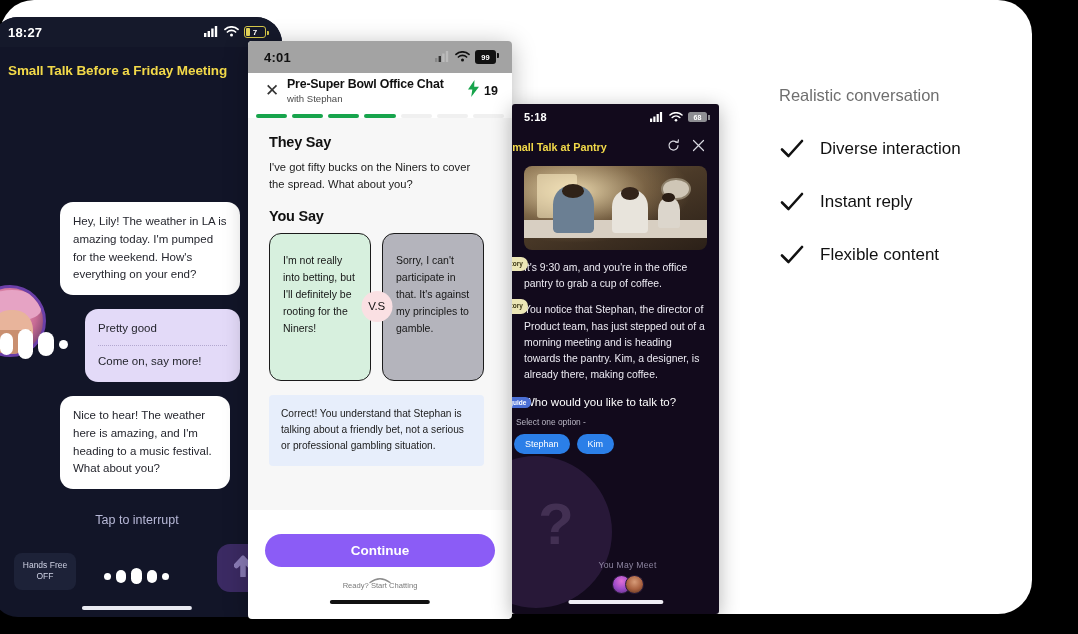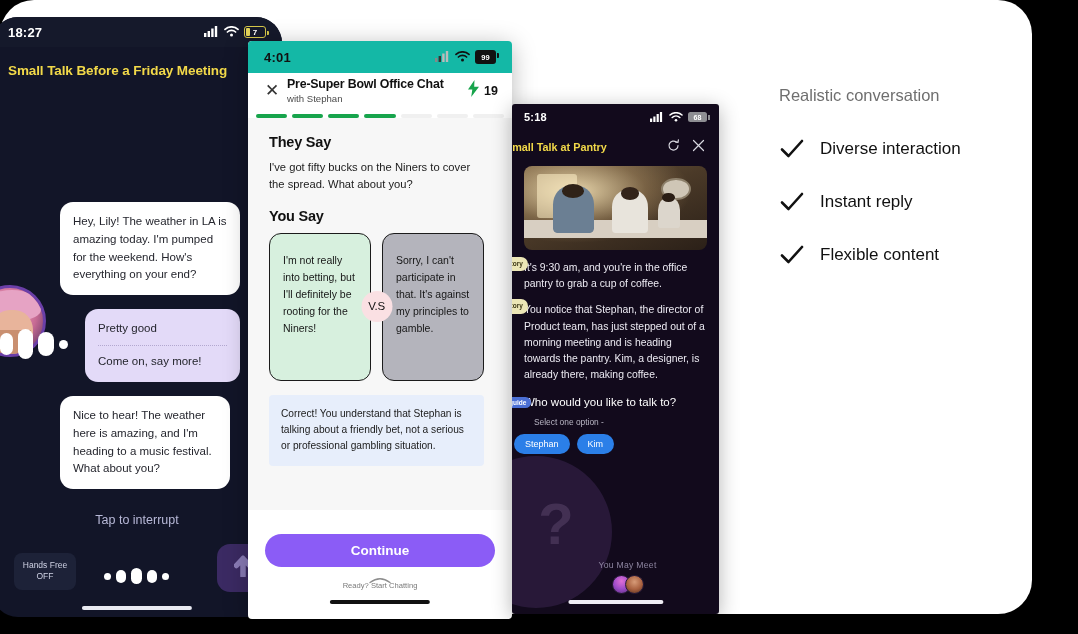--- a/index.html
+++ b/index.html
@@ -148,21 +148,21 @@
   #phoneLeft .home-ind { background: #e9eaf2; }
 
   
   #phoneMid {
     left: 248px; top: 41px;
     width: 264px; height: 578px;
     background: #ffffff;
     border-radius: 4px;
     box-shadow: 0 4px 24px rgba(0,0,0,.28);
   }
-  #phoneMid .statusbar { color: #111; background: #14b8a6; height: 32px; }
+  #phoneMid .statusbar { color: #111; background: #a3a3a3; height: 32px; }
   #phoneMid .sb-time { font-size: 13px; }
   .bat-d {
     width: 21px; height: 14px; background: #111; border-radius: 3px;
     display:flex; align-items:center; justify-content:center; position:relative;
   }
   .bat-d span { font-size: 7.5px; color:#fff; font-weight:bold; }
   .bat-d::after { content:''; position:absolute; right:-3px; top:3px; width:2px; height:5px; background:#111; border-radius:0 1px 1px 0;}
   .mid-head {
     display: flex; align-items: center; padding: 4px 14px 10px 14px;
   }
@@ -255,21 +255,21 @@
   }
   .chip-tag {
     position:absolute; left:-10px; top:7px;
     background:#ece6b6; color:#3b3514; font-size:6.5px; font-weight:bold;
     border-radius:7px; padding:2px 5px;
   }
   .chip-tag.blue { background:#4b6fd4; color:#fff; }
   .rp-q {
     color:#fff; font-size: 11.5px; padding: 12px 12px 0 12px; position:relative;
   }
-  .sel-opt { color:#b9b6c4; font-size: 8.4px; padding: 9px 12px 0 22px; }
+  .sel-opt { color:#b9b6c4; font-size: 8.4px; padding: 9px 12px 0 4px; }
   .chips { display:flex; gap:7px; padding: 7px 12px 0 2px; }
   .chip {
     background:#2b7fe8; color:#fff; font-size:9px; font-weight:500;
     padding:5px 11px; border-radius:12px; cursor:pointer;
   }
   .meet-wrap {
     position:absolute; left:0; right:0; bottom: 20px; text-align:center;margin-left:24px;
   }
   .meet-lbl { color:#8d85a0; font-size: 8.6px; letter-spacing:0.3px;}
   .meet-avs { display:flex; justify-content:center; margin-top:5px; }

